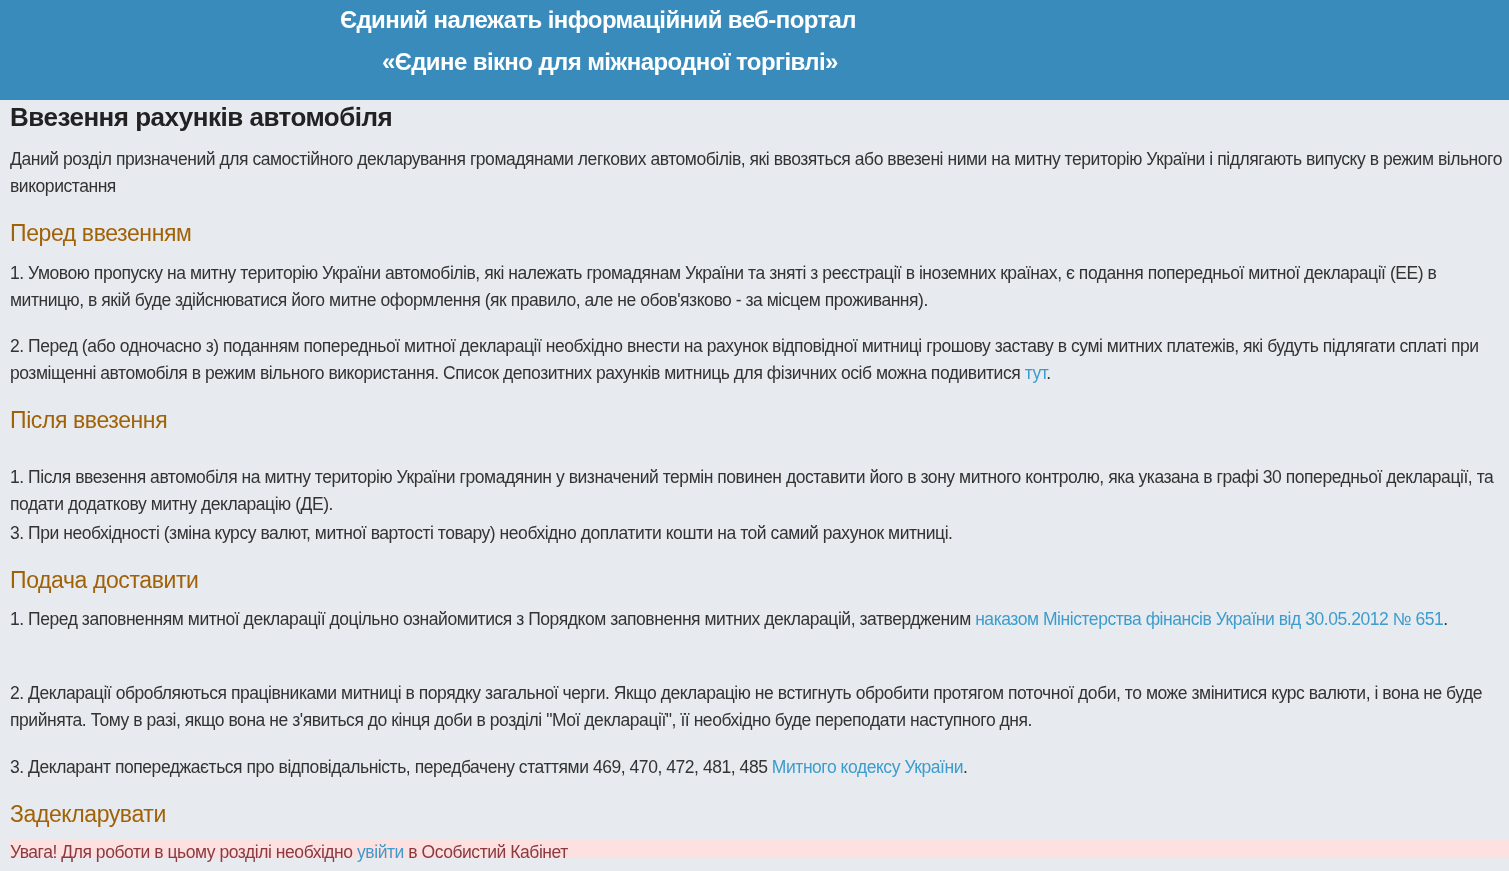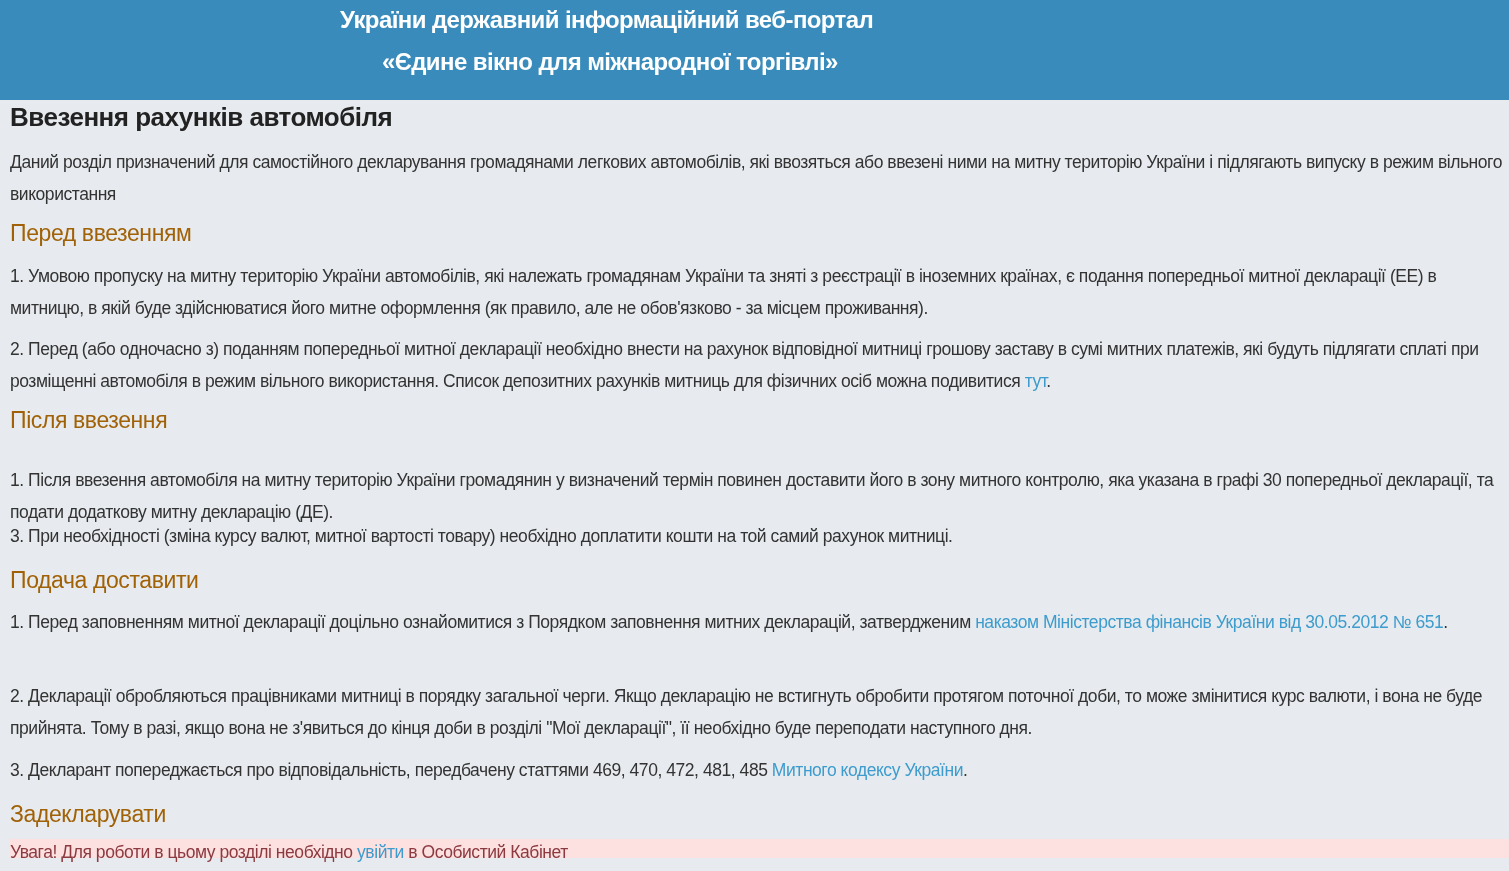--- a/index.html
+++ b/index.html
@@ -12,34 +12,34 @@
     .header {
       height: 100px; background: #388bba; color: #ffffff;
       position: relative;
     }
     .header .line1, .header .line2 {
       position: absolute; font-weight: bold; font-size: 24px;
       letter-spacing: -0.6px; white-space: nowrap;
     }
     .header .line1 { left: 340px; top: 6px; }
     .header .line2 { left: 382px; top: 48px; }
-    .block { position: absolute; left: 10px; right: 4px; font-size: 17.5px; line-height: 32px; letter-spacing: -0.45px; }
+    .block { position: absolute; left: 10px; right: 4px; font-size: 17.5px; line-height: 27px; letter-spacing: -0.45px; }
     .h2 { position: absolute; left: 10px; font-size: 23px; font-weight: normal; color: #a16207; letter-spacing: -0.4px; }
     a { color: #3d9ccd; text-decoration: none; }
     .alert {
       position: absolute; left: 10px; right: 0; top: 839px; height: 19px;
       background: #fde1e1; color: #8b3a40; font-size: 17.5px; line-height: 27px;
       letter-spacing: -0.45px;
     }
   </style>
 </head>
 <body>
 
 <div class="header">
-  <div class="line1">України державний інформаційний веб-портал</div>
+  <div class="line1">Єдиний належать інформаційний веб-портал</div>
   <div class="line2">«Єдине вікно для міжнародної торгівлі»</div>
 </div>
 
 <div>
   <div class="h1" style="position:absolute;left:10px;top:102px;font-size:26px;font-weight:bold;color:#222;letter-spacing:-0.5px;">Ввезення рахунків автомобіля</div>
 
   <div class="block" style="top:146px;">Даний розділ призначений для самостійного декларування громадянами легкових автомобілів, які ввозяться або ввезені ними на митну територію України і підлягають випуску в режим вільного використання</div>
 
   <div class="h2" style="top:220px;">Перед ввезенням</div>
   <div class="block" style="top:260px;">1. Умовою пропуску на митну територію України автомобілів, які належать громадянам України та зняті з реєстрації в іноземних країнах, є подання попередньої митної декларації (ЕЕ) в митницю, в якій буде здійснюватися його митне оформлення (як правило, але не обов'язково - за місцем проживання).</div>

